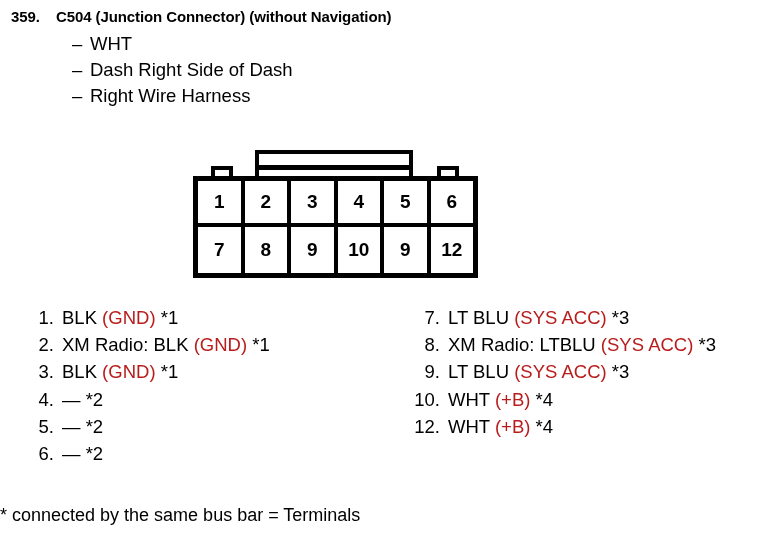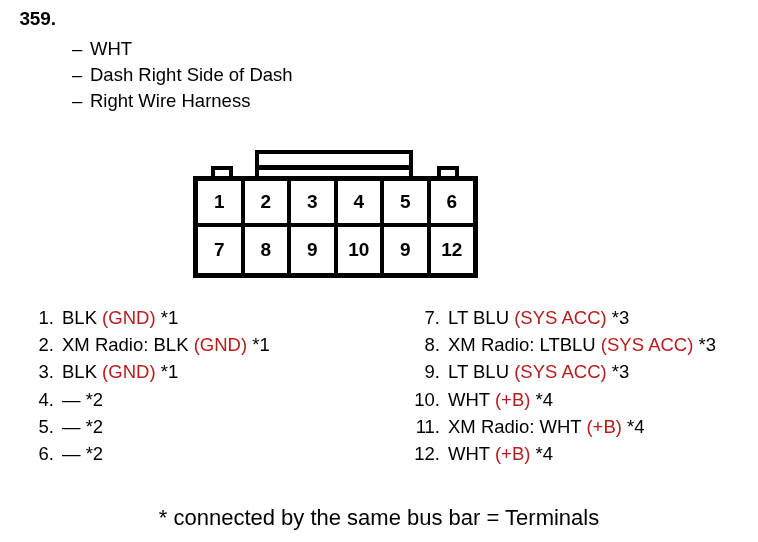--- a/index.html
+++ b/index.html
@@ -20,24 +20,23 @@
   .header {
     position: absolute;
     left: 11px;
     top: 8px;
     width: 740px;
   }
   .title-row {
     display: flex;
     align-items: baseline;
     font-weight: bold;
-    font-size: 19px;
+    font-size: 15px;
     letter-spacing: -0.1px;
     white-space: nowrap;
-    text-align: right;
   }
   .title-num {
     width: 45px;
     flex: 0 0 45px;
   }
   .title-text {
     flex: 0 0 auto;
   }
   .sub-list {
     margin-top: 6px;
@@ -154,31 +153,31 @@
   .sig {
     color: #b91c1c;
   }
 
   
   .footnote {
     position: absolute;
     left: 0;
     top: 505px;
     width: 758px;
-    text-align: center;
-    font-size: 22px;
+    font-size: 18px;
     white-space: pre;
   }
 </style>
 </head>
 <body>
 
 <div class="header">
   <div class="title-row">
     <span class="title-num">359.</span>
+    <span class="title-text">C504 (Junction Connector) (without Navigation)</span>
   </div>
   <div class="sub-list">
     <div class="sub-item">
       <span class="sub-dash">–</span>
       <span>WHT</span>
     </div>
     <div class="sub-item">
       <span class="sub-dash">–</span>
       <span>Dash Right Side of Dash</span>
     </div>
@@ -256,24 +255,20 @@
     </div>
     <div class="pin-item">
       <span class="pin-num">9.</span>
       <span class="pin-desc"><span>LT BLU </span><span class="sig">(SYS ACC)</span><span> *3</span></span>
     </div>
     <div class="pin-item">
       <span class="pin-num">10.</span>
       <span class="pin-desc"><span>WHT </span><span class="sig">(+B)</span><span> *4</span></span>
     </div>
     <div class="pin-item">
-      <span class="pin-num">11.</span>
-      <span class="pin-desc"><span>XM Radio: WHT </span><span class="sig">(+B)</span><span> *4</span></span>
-    </div>
-    <div class="pin-item">
       <span class="pin-num">12.</span>
       <span class="pin-desc"><span>WHT </span><span class="sig">(+B)</span><span> *4</span></span>
     </div>
   </div>
 
 </div>
 
 <div class="footnote">* connected by the same bus bar = Terminals</div>
 
 </body></html>

